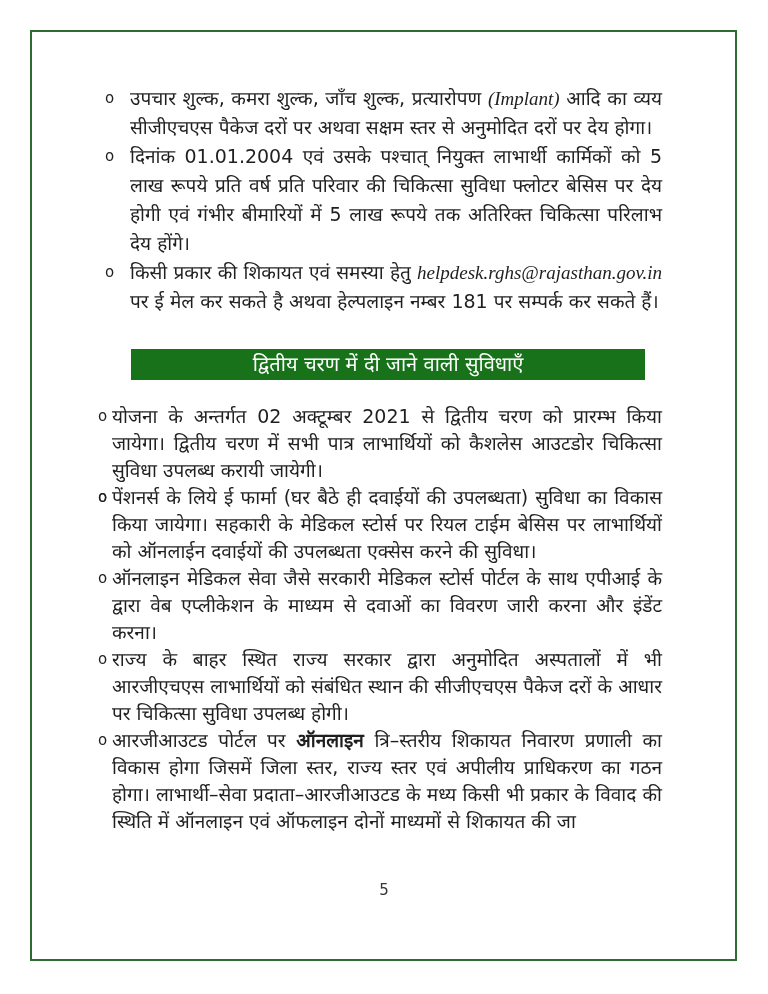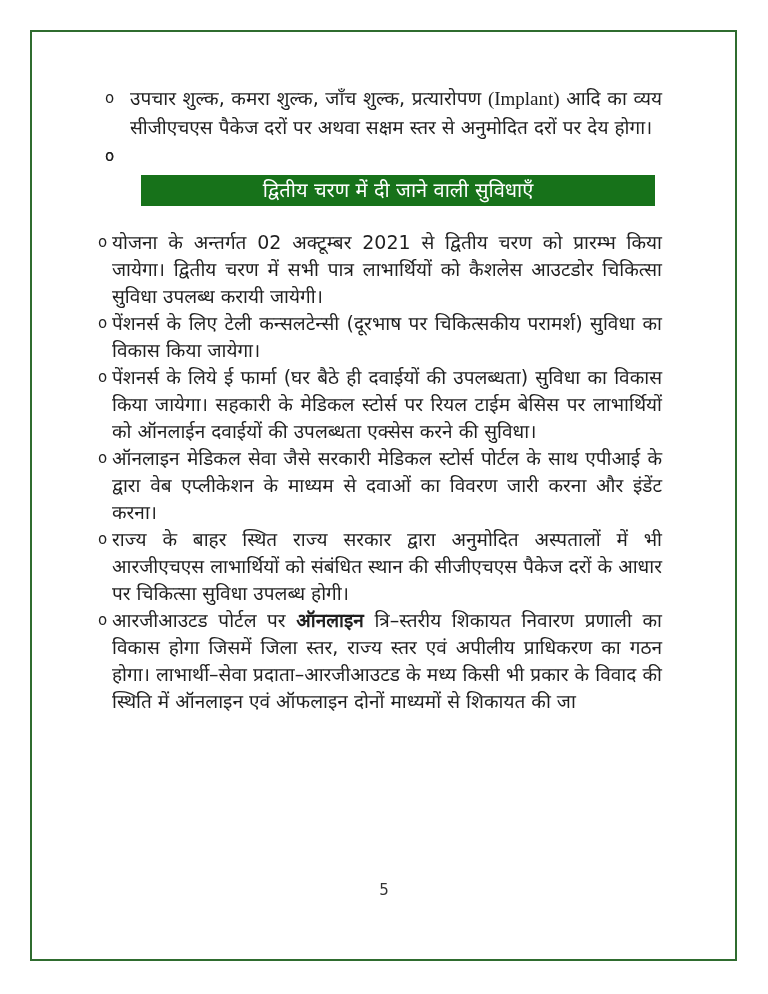--- a/index.html
+++ b/index.html
@@ -40,31 +40,32 @@
   .s1 li { padding-left: 32px; line-height: 29px; }
   .s2 li { padding-left: 14px; line-height: 27px; }
   .marker {
     position: absolute;
     top: 0;
     font-size: 15px;
   }
   .s1 .marker { left: 7px; }
   .s2 .marker { left: 0; }
   .section-header {
-    margin: 33px 0 23px 43px;
+    margin: 33px 0 23px 33px;
     width: 514px;
     height: 31px;
     background: #17721a;
     color: #ffffff;
     text-align: center;
     font-size: 20px;
     line-height: 31px;
   }
   .latin {
     font-family: "Liberation Serif", serif;
+    font-style: italic;
   }
   .bold { font-weight: bold; font-family: Liberation Serif, serif; }
   .page-number {
     position: absolute;
     left: 0;
     top: 881px;
     width: 768px;
     text-align: center;
     font-size: 15px;
     color: #333333;
@@ -78,38 +79,39 @@
 
   <div class="content">
 
     <ul class="bullets s1">
       <li>
         <span class="marker">o</span>
         <span><span>उपचार शुल्क, कमरा शुल्क, जाँच शुल्क, प्रत्यारोपण </span><span class="latin">(Implant)</span><span> आदि का व्यय सीजीएचएस पैकेज दरों पर अथवा सक्षम स्तर से अनुमोदित दरों पर देय होगा।</span></span>
       </li>
       <li>
         <span class="marker">o</span>
+        <span>दिनांक 01.01.2004 एवं उसके पश्चात् नियुक्त लाभार्थी कार्मिकों को 5 लाख रूपये प्रति वर्ष प्रति परिवार की चिकित्सा सुविधा फ्लोटर बेसिस पर देय होगी एवं गंभीर बीमारियों में 5 लाख रूपये तक अतिरिक्त चिकित्सा परिलाभ देय होंगे।</span>
       </li>
       <li>
         <span class="marker">o</span>
+        <span><span>किसी प्रकार की शिकायत एवं समस्या हेतु </span><span class="latin">helpdesk.rghs@rajasthan.gov.in</span><span> पर ई मेल कर सकते है अथवा हेल्पलाइन नम्बर 181 पर सम्पर्क कर सकते हैं।</span></span>
       </li>
     </ul>
 
     <div class="section-header">
       <span>द्वितीय चरण में दी जाने वाली सुविधाएँ</span>
     </div>
 
     <ul class="bullets s2">
       <li>
         <span class="marker">o</span>
         <span>योजना के अन्तर्गत 02 अक्टूम्बर 2021 से द्वितीय चरण को प्रारम्भ किया जायेगा। द्वितीय चरण में सभी पात्र लाभार्थियों को कैशलेस आउटडोर चिकित्सा सुविधा उपलब्ध करायी जायेगी।</span>
       </li>
       <li>
         <span class="marker">o</span>
-        <span>पेंशनर्स के लिए टेली कन्सलटेन्सी (दूरभाष पर चिकित्सकीय परामर्श) सुविधा का विकास किया जायेगा।</span>
       </li>
       <li>
         <span class="marker">o</span>
         <span>पेंशनर्स के लिये ई फार्मा (घर बैठे ही दवाईयों की उपलब्धता) सुविधा का विकास किया जायेगा। सहकारी के मेडिकल स्टोर्स पर रियल टाईम बेसिस पर लाभार्थियों को ऑनलाईन दवाईयों की उपलब्धता एक्सेस करने की सुविधा।</span>
       </li>
       <li>
         <span class="marker">o</span>
         <span>ऑनलाइन मेडिकल सेवा जैसे सरकारी मेडिकल स्टोर्स पोर्टल के साथ एपीआई के द्वारा वेब एप्लीकेशन के माध्यम से दवाओं का विवरण जारी करना और इंडेंट करना।</span>
       </li>
       <li>

